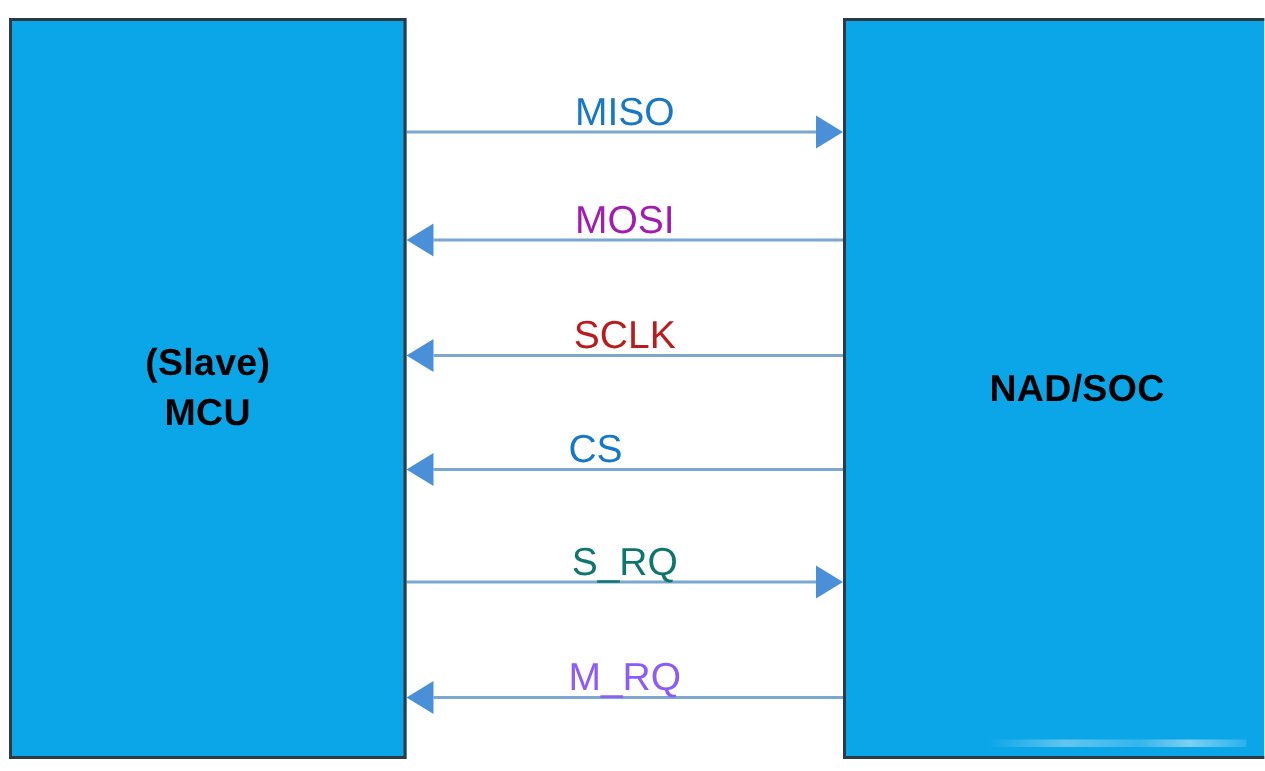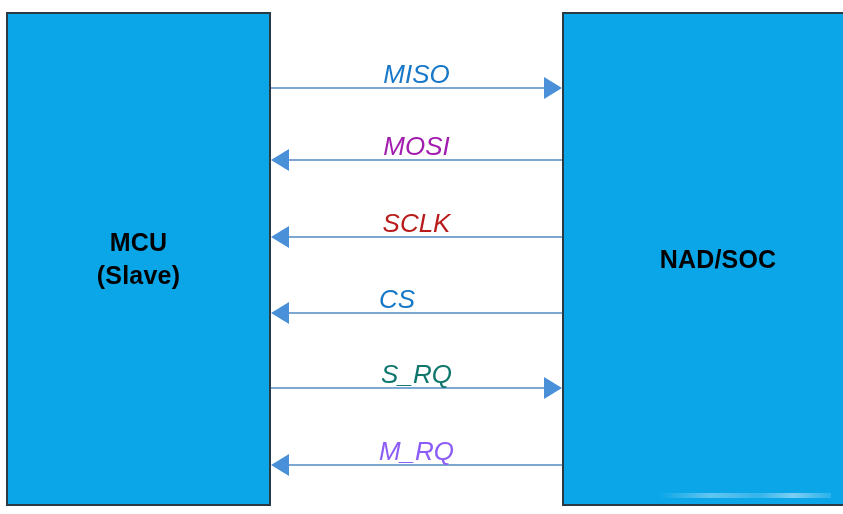--- a/index.html
+++ b/index.html
@@ -83,31 +83,30 @@
   .arrowhead.right { border-left: 18px solid #4A90D9; }
   .arrowhead.left  { border-right: 18px solid #4A90D9; }
 
   .signal-label {
     position: absolute;
     color: #1878C8;
     font-size: 26px;
     line-height: 1;
     white-space: nowrap;
     transform: translateX(-50%);
-    font-style: italic;
   }
 </style>
 </head>
 <body>
 
 <div id="canvas">
 
   <div id="node-mcu" class="node">
+    <span class="node-line">(Slave)</span>
     <span class="node-line">MCU</span>
-    <span class="node-line">(Slave)</span>
   </div>
 
   <div id="node-nad" class="node">
     <span class="node-line">NAD/SOC</span>
     <span class="box-artifact"></span>
   </div>
 
   <div id="signal-layer">
       <div class="signal">
         <div class="signal-line" style="top: 87px; left: 271px; width: 273px; background: rgb(123, 167, 208);"></div>

